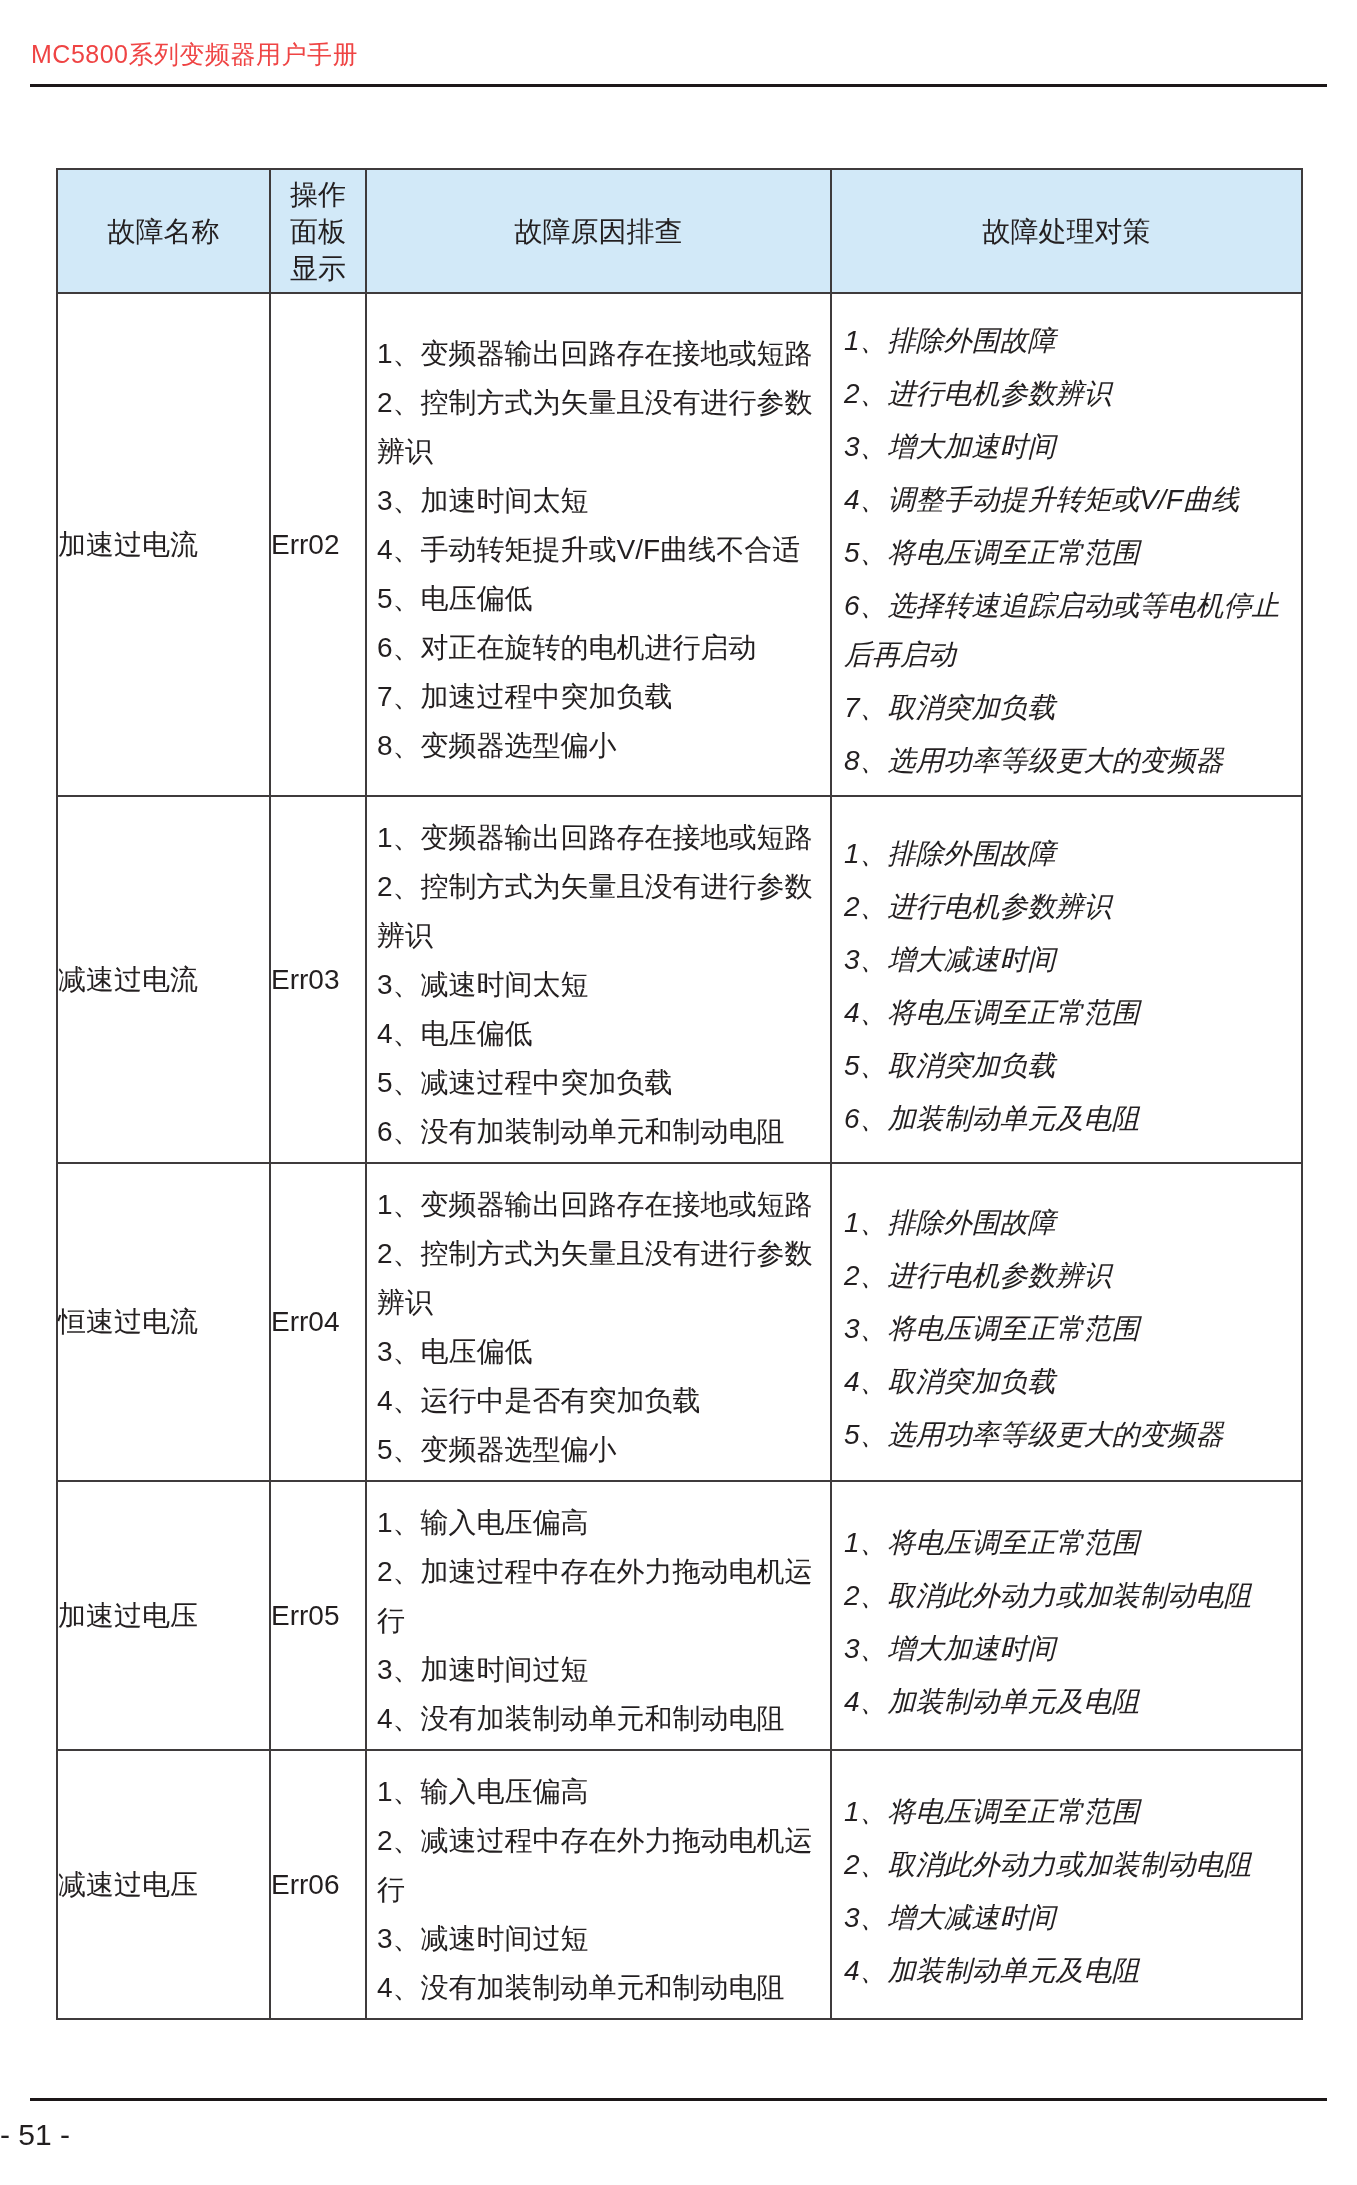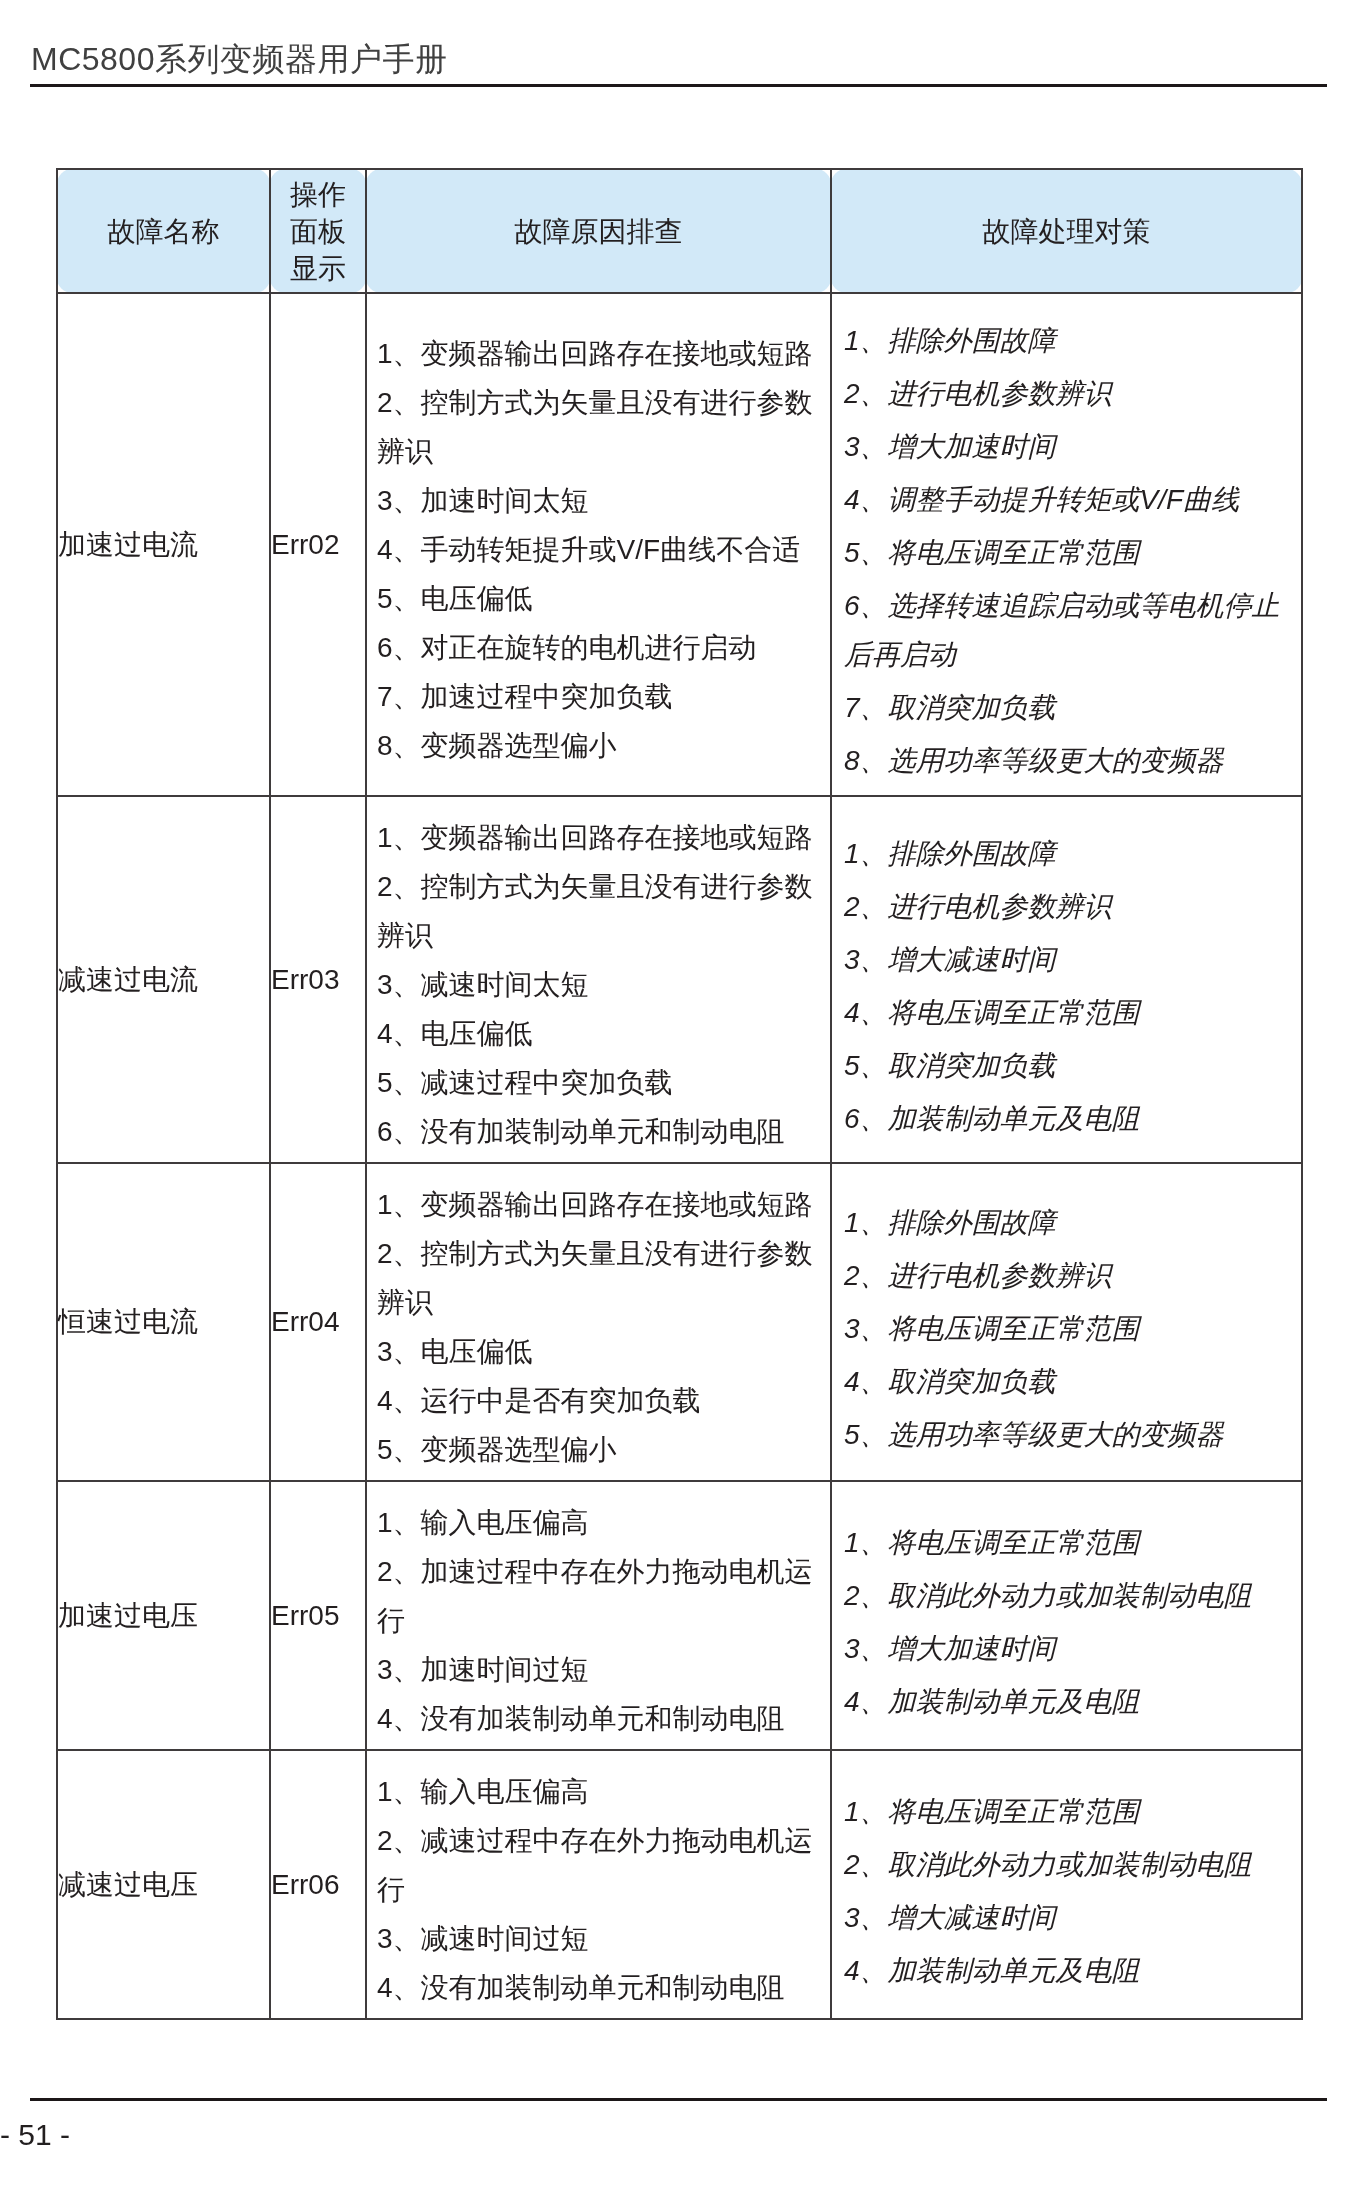--- a/index.html
+++ b/index.html
@@ -10,23 +10,23 @@
     height: 2185px;
     background: #ffffff;
     font-family: "Liberation Sans", sans-serif;
     color: #231f20;
     overflow: hidden;
   }
   .doc-title {
     position: absolute;
     left: 31px;
     top: 38px;
-    font-size: 32px;
+    font-size: 25px;
     letter-spacing: 0.5px;
-    color: #404040;
+    color: #ef4444;
     white-space: nowrap;
   }
   .header-rule {
     position: absolute;
     left: 30px;
     top: 84px;
     width: 1297px;
     height: 3px;
     background: #1c1718;
   }
@@ -48,21 +48,20 @@
     font-size: 28px;
     color: #231f20;
   }
   thead tr { height: 124px; }
   thead th {
     background: #d2e9f8;
     font-weight: normal;
     text-align: center;
     line-height: 37px;
     padding: 4px 2px;
-    border-radius: 15px;
   }
   thead th.hdr-panel { padding: 4px 15px; }
   td.fault-name, td.panel-display {
     text-align: left;
     white-space: nowrap;
   }
   td.list-cell {
     padding: 6px 8px;
     line-height: 49px;
   }

